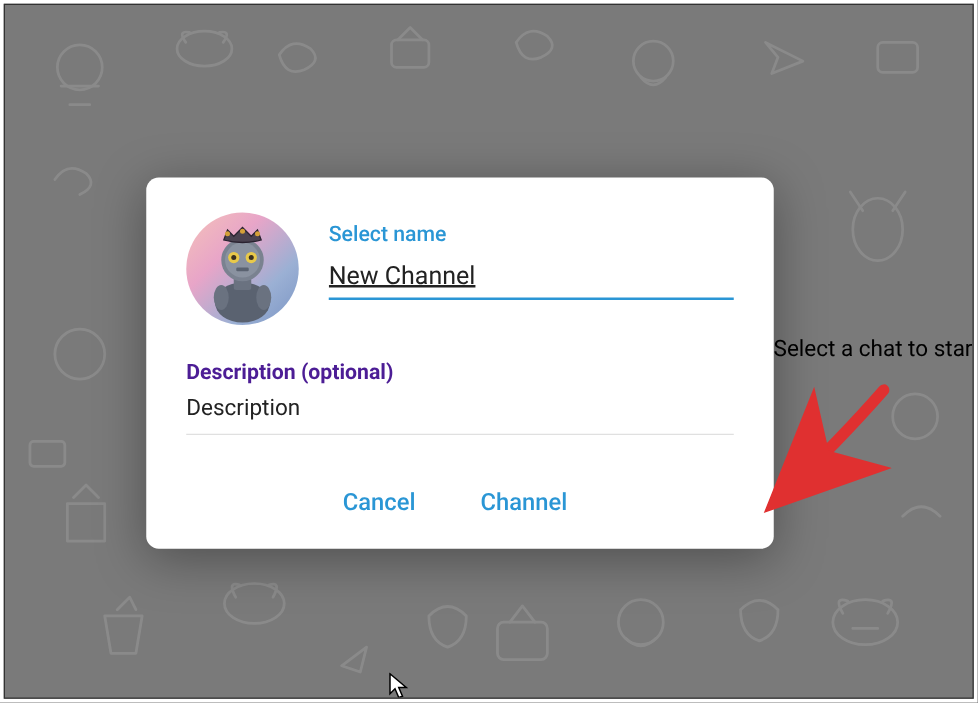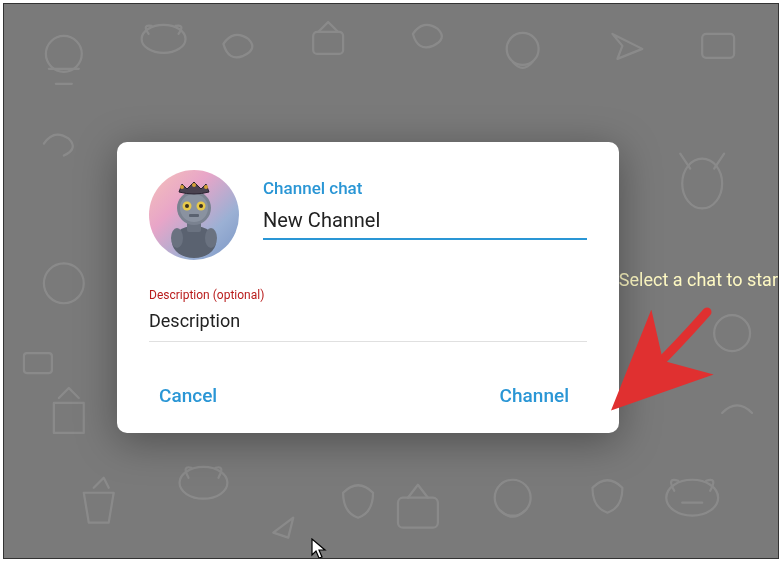--- a/index.html
+++ b/index.html
@@ -28,21 +28,21 @@
     .doodle-bg {
       position: absolute;
       inset: 0;
       opacity: 0.12;
       pointer-events: none;
     }
     .hint-text {
       position: absolute;
       right: 0;
       top: 261px;
-      color: #fef9c3;
+      color: #000000;
       font-size: 18px;
       padding: 4px 0 4px 8px;
       white-space: nowrap;
     }
     .dialog {
       position: absolute;
       left: 113px;
       top: 138px;
       width: 502px;
       background: #fff;
@@ -82,44 +82,45 @@
     .field-input {
       width: 100%;
       border: none;
       border-bottom: 2px solid #2a96d5;
       font-size: 20px;
       color: #222;
       padding: 4px 0 6px 0;
       outline: none;
       font-family: inherit;
       background: transparent;
+      text-decoration: underline;
     }
     .desc-field {
       margin-bottom: 8px;
     }
     .desc-label {
-      color: #b91c1c;
-      font-size: 12px;
-      font-weight: 400;
+      color: #4c1d95;
+      font-size: 17px;
+      font-weight: 700;
       margin-bottom: 6px;
     }
     .desc-input {
       width: 100%;
       border: none;
       border-bottom: 1px solid #e0e0e0;
       font-size: 18px;
       color: #222;
       padding: 2px 0 10px 0;
       outline: none;
       font-family: inherit;
       background: transparent;
     }
     .button-row {
       display: flex;
-      justify-content: space-between;
+      justify-content: center;
       gap: 32px;
       margin-top: 36px;
       padding-right: 8px;
     }
     .dialog-btn {
       background: none;
       border: none;
       color: #2a96d5;
       font-size: 19px;
       font-weight: 500;
@@ -199,21 +200,21 @@
           <rect x="40" y="44" width="10" height="3" fill="#5a6270" rx="1"></rect>
           <path d="M30 22 L33 14 L38 19 L45 12 L52 19 L57 14 L60 22 Q45 26 30 22 Z" fill="#4a4250" stroke="#2a2230" stroke-width="1"></path>
           <circle cx="33" cy="17" r="2" fill="#d4a038"></circle>
           <circle cx="45" cy="15" r="2" fill="#d4a038"></circle>
           <circle cx="57" cy="17" r="2" fill="#d4a038"></circle>
           <ellipse cx="28" cy="68" rx="6" ry="10" fill="#6a7280"></ellipse>
           <ellipse cx="62" cy="68" rx="6" ry="10" fill="#6a7280"></ellipse>
         </svg>
       </div>
       <div class="name-field">
-        <div class="field-label">Channel chat</div>
+        <div class="field-label">Select name</div>
         <input type="text" class="field-input" value="New Channel" style="">
       </div>
     </div>
 
     <div class="desc-field">
       <div class="desc-label">Description (optional)</div>
       <input type="text" class="desc-input" value="Description" style="">
     </div>
 
     <div class="button-row">

